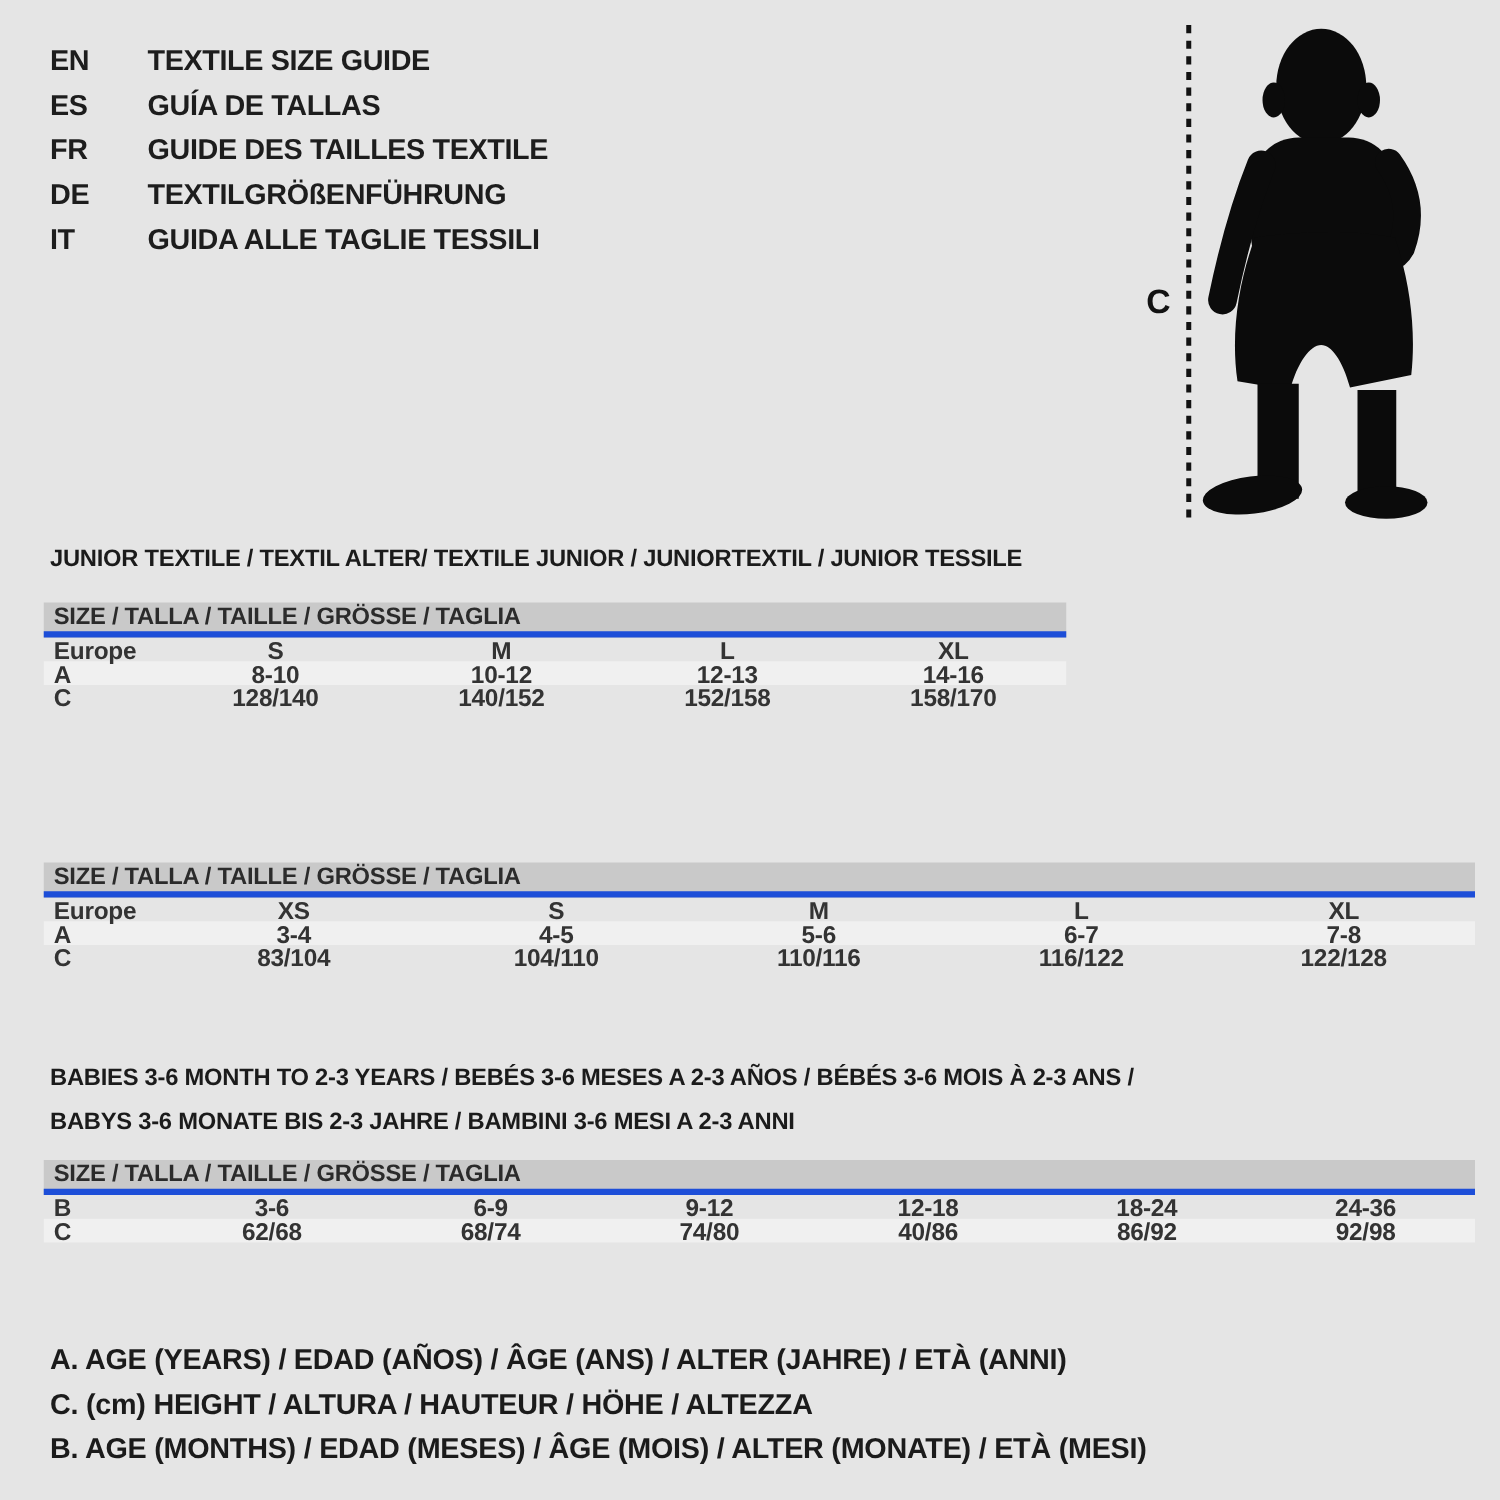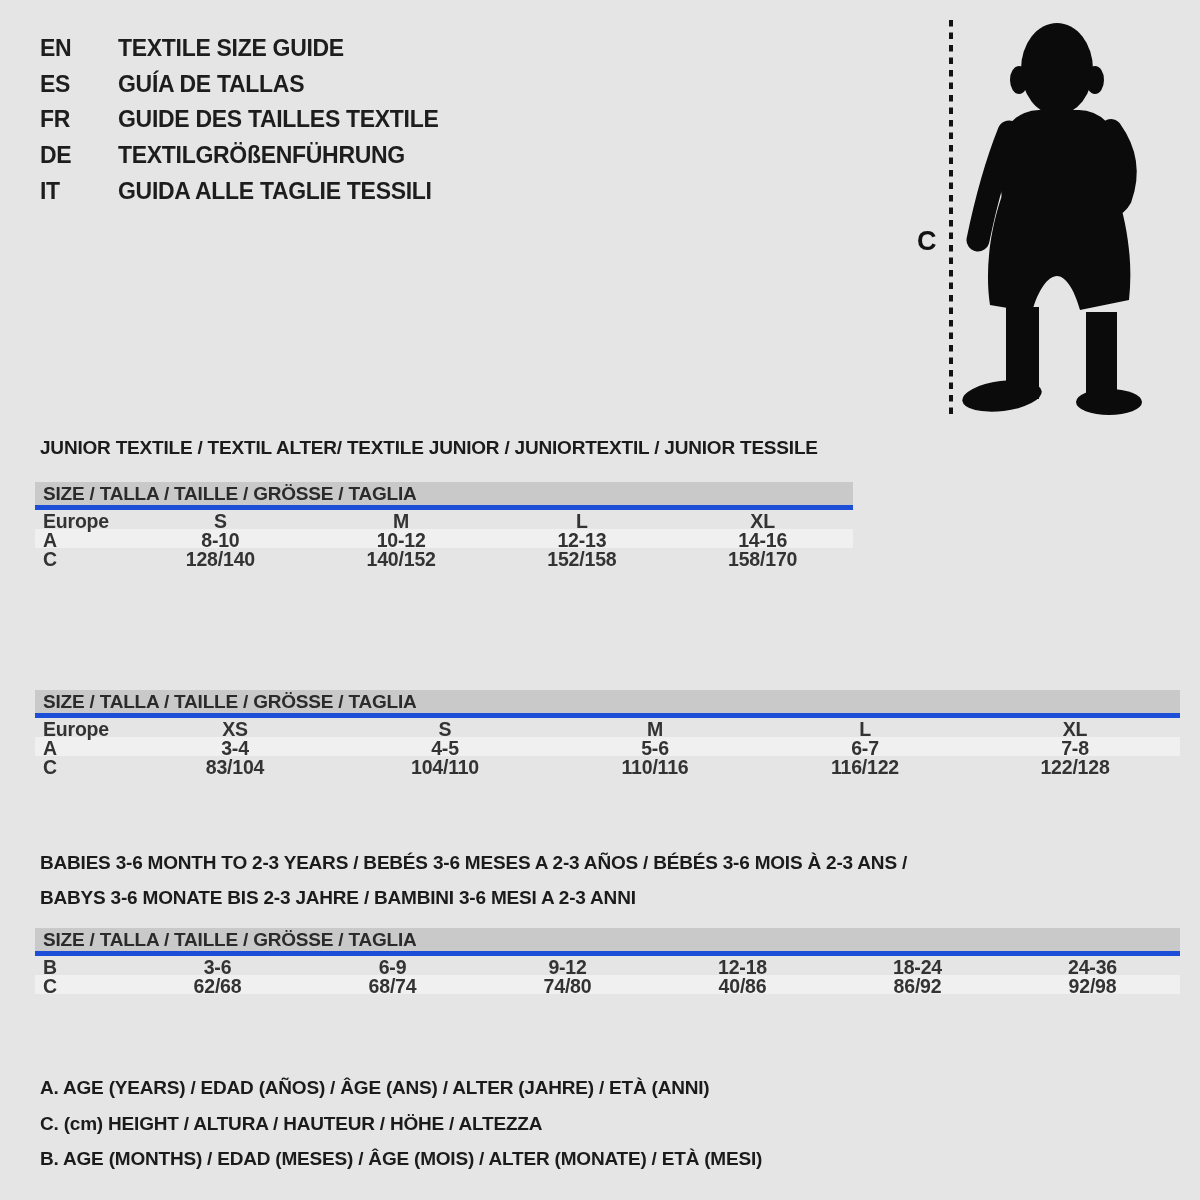--- a/index.html
+++ b/index.html
@@ -36,21 +36,21 @@
          border-bottom:5px solid #1d4ed8;box-sizing:border-box;}
   .trow{display:grid;height:19px;align-items:center;font-size:19.5px;color:#333333;letter-spacing:-0.2px;}
   .junior-table .trow{grid-template-columns:95px repeat(4,1fr);}
   .children-table .trow{grid-template-columns:95px repeat(5,1fr);}
   .babies-table .trow{grid-template-columns:95px repeat(6,1fr);}
   .trow.alt{background:#f0f0f0;}
   .tlabel{padding-left:8px;text-align:left;}
   .tcell{text-align:center;}
 
   
-  .legend{position:absolute;left:40px;top:1070px;font-size:19px;line-height:35.5px;letter-spacing:-0.2px;color:#1b1b1b;}
+  .legend{position:absolute;left:40px;top:1070px;font-size:23px;line-height:35.5px;letter-spacing:-0.2px;color:#1b1b1b;}
 </style>
 </head>
 <body>
 
 <div class="page">
 
   <div class="lang-list">
     <div class="lang-row">
       <span class="lang-code">EN</span>
       <span class="lang-title">TEXTILE SIZE GUIDE</span>

